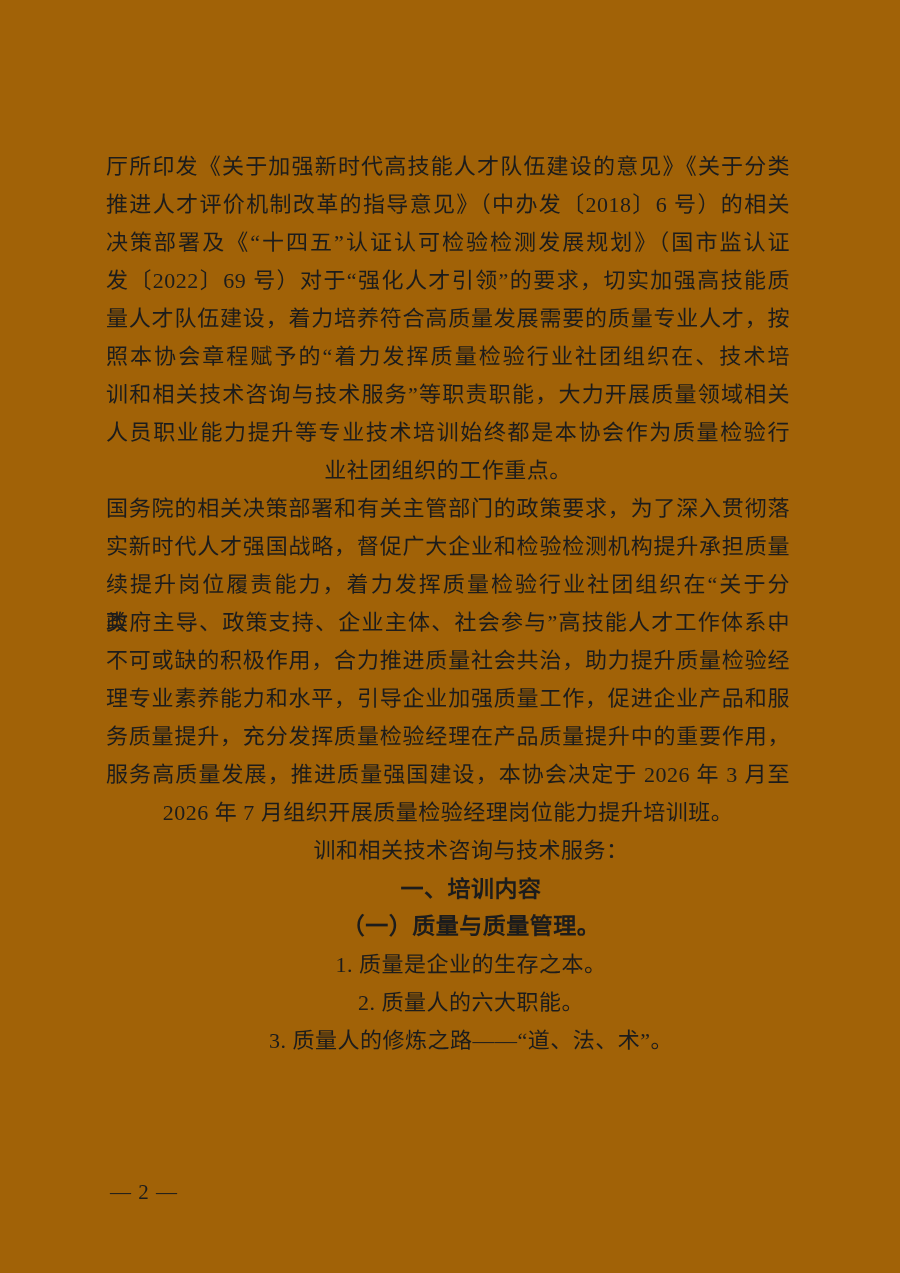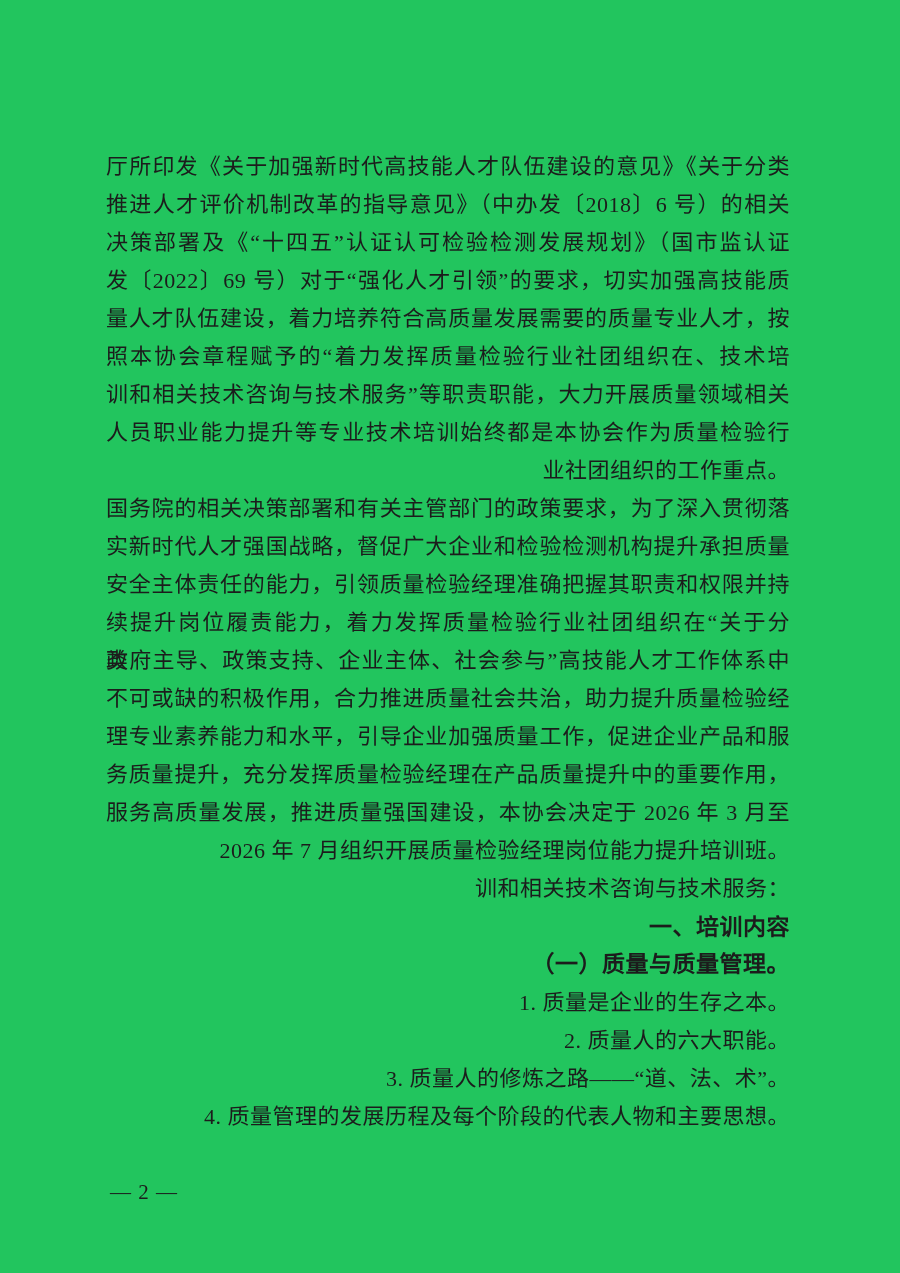--- a/index.html
+++ b/index.html
@@ -4,37 +4,37 @@
 <style>
   html, body {
     margin: 0;
     padding: 0;
     background: #ffffff;
   }
   .page {
     position: relative;
     width: 900px;
     height: 1273px;
-    background: #22c55e;
+    background: #a16207;
     overflow: hidden;
     font-family: "Liberation Serif", "DejaVu Serif", serif;
     color: #1c1c1c;
   }
   .doc-body {
     position: absolute;
     left: 106px;
     top: 148px;
     width: 684px;
   }
   .line {
     font-size: 22px;
     line-height: 38px;
     height: 38px;
     white-space: nowrap;
-    text-align: right;
+    text-align: center;
     letter-spacing: 0.5px;
   }
   .line.fill {
     white-space: normal;
     text-align: justify;
     text-align-last: justify;
   }
   .line.indent {
     text-indent: 46px;
   }
@@ -69,21 +69,20 @@
         <div class="line fill">发〔2022〕69 号）对于“强化人才引领”的要求，切实加强高技能质</div>
         <div class="line fill">量人才队伍建设，着力培养符合高质量发展需要的质量专业人才，按</div>
         <div class="line fill">照本协会章程赋予的“着力发挥质量检验行业社团组织在、技术培</div>
         <div class="line fill">训和相关技术咨询与技术服务”等职责职能，大力开展质量领域相关</div>
         <div class="line fill">人员职业能力提升等专业技术培训始终都是本协会作为质量检验行</div>
         <div class="line">业社团组织的工作重点。</div>
       </div>
       <div class="block body">
         <div class="line fill">国务院的相关决策部署和有关主管部门的政策要求，为了深入贯彻落</div>
         <div class="line fill">实新时代人才强国战略，督促广大企业和检验检测机构提升承担质量</div>
-        <div class="line fill">安全主体责任的能力，引领质量检验经理准确把握其职责和权限并持</div>
         <div class="line fill">续提升岗位履责能力，着力发挥质量检验行业社团组织在“关于分类、</div>
         <div class="line fill">政府主导、政策支持、企业主体、社会参与”高技能人才工作体系中</div>
         <div class="line fill">不可或缺的积极作用，合力推进质量社会共治，助力提升质量检验经</div>
         <div class="line fill">理专业素养能力和水平，引导企业加强质量工作，促进企业产品和服</div>
         <div class="line fill">务质量提升，充分发挥质量检验经理在产品质量提升中的重要作用，</div>
         <div class="line fill">服务高质量发展，推进质量强国建设，本协会决定于 2026 年 3 月至</div>
         <div class="line">2026 年 7 月组织开展质量检验经理岗位能力提升培训班。</div>
       </div>
       <div class="block body">
         <div class="line indent">训和相关技术咨询与技术服务：</div>
@@ -96,18 +95,15 @@
       </div>
       <div class="block item">
         <div class="line indent">1. 质量是企业的生存之本。</div>
       </div>
       <div class="block item">
         <div class="line indent">2. 质量人的六大职能。</div>
       </div>
       <div class="block item">
         <div class="line indent">3. 质量人的修炼之路——“道、法、术”。</div>
       </div>
-      <div class="block item">
-        <div class="line indent">4. 质量管理的发展历程及每个阶段的代表人物和主要思想。</div>
-      </div>
     </div>
   <div class="page-number">— 2 —</div>
 </div>
 
 </body></html>

